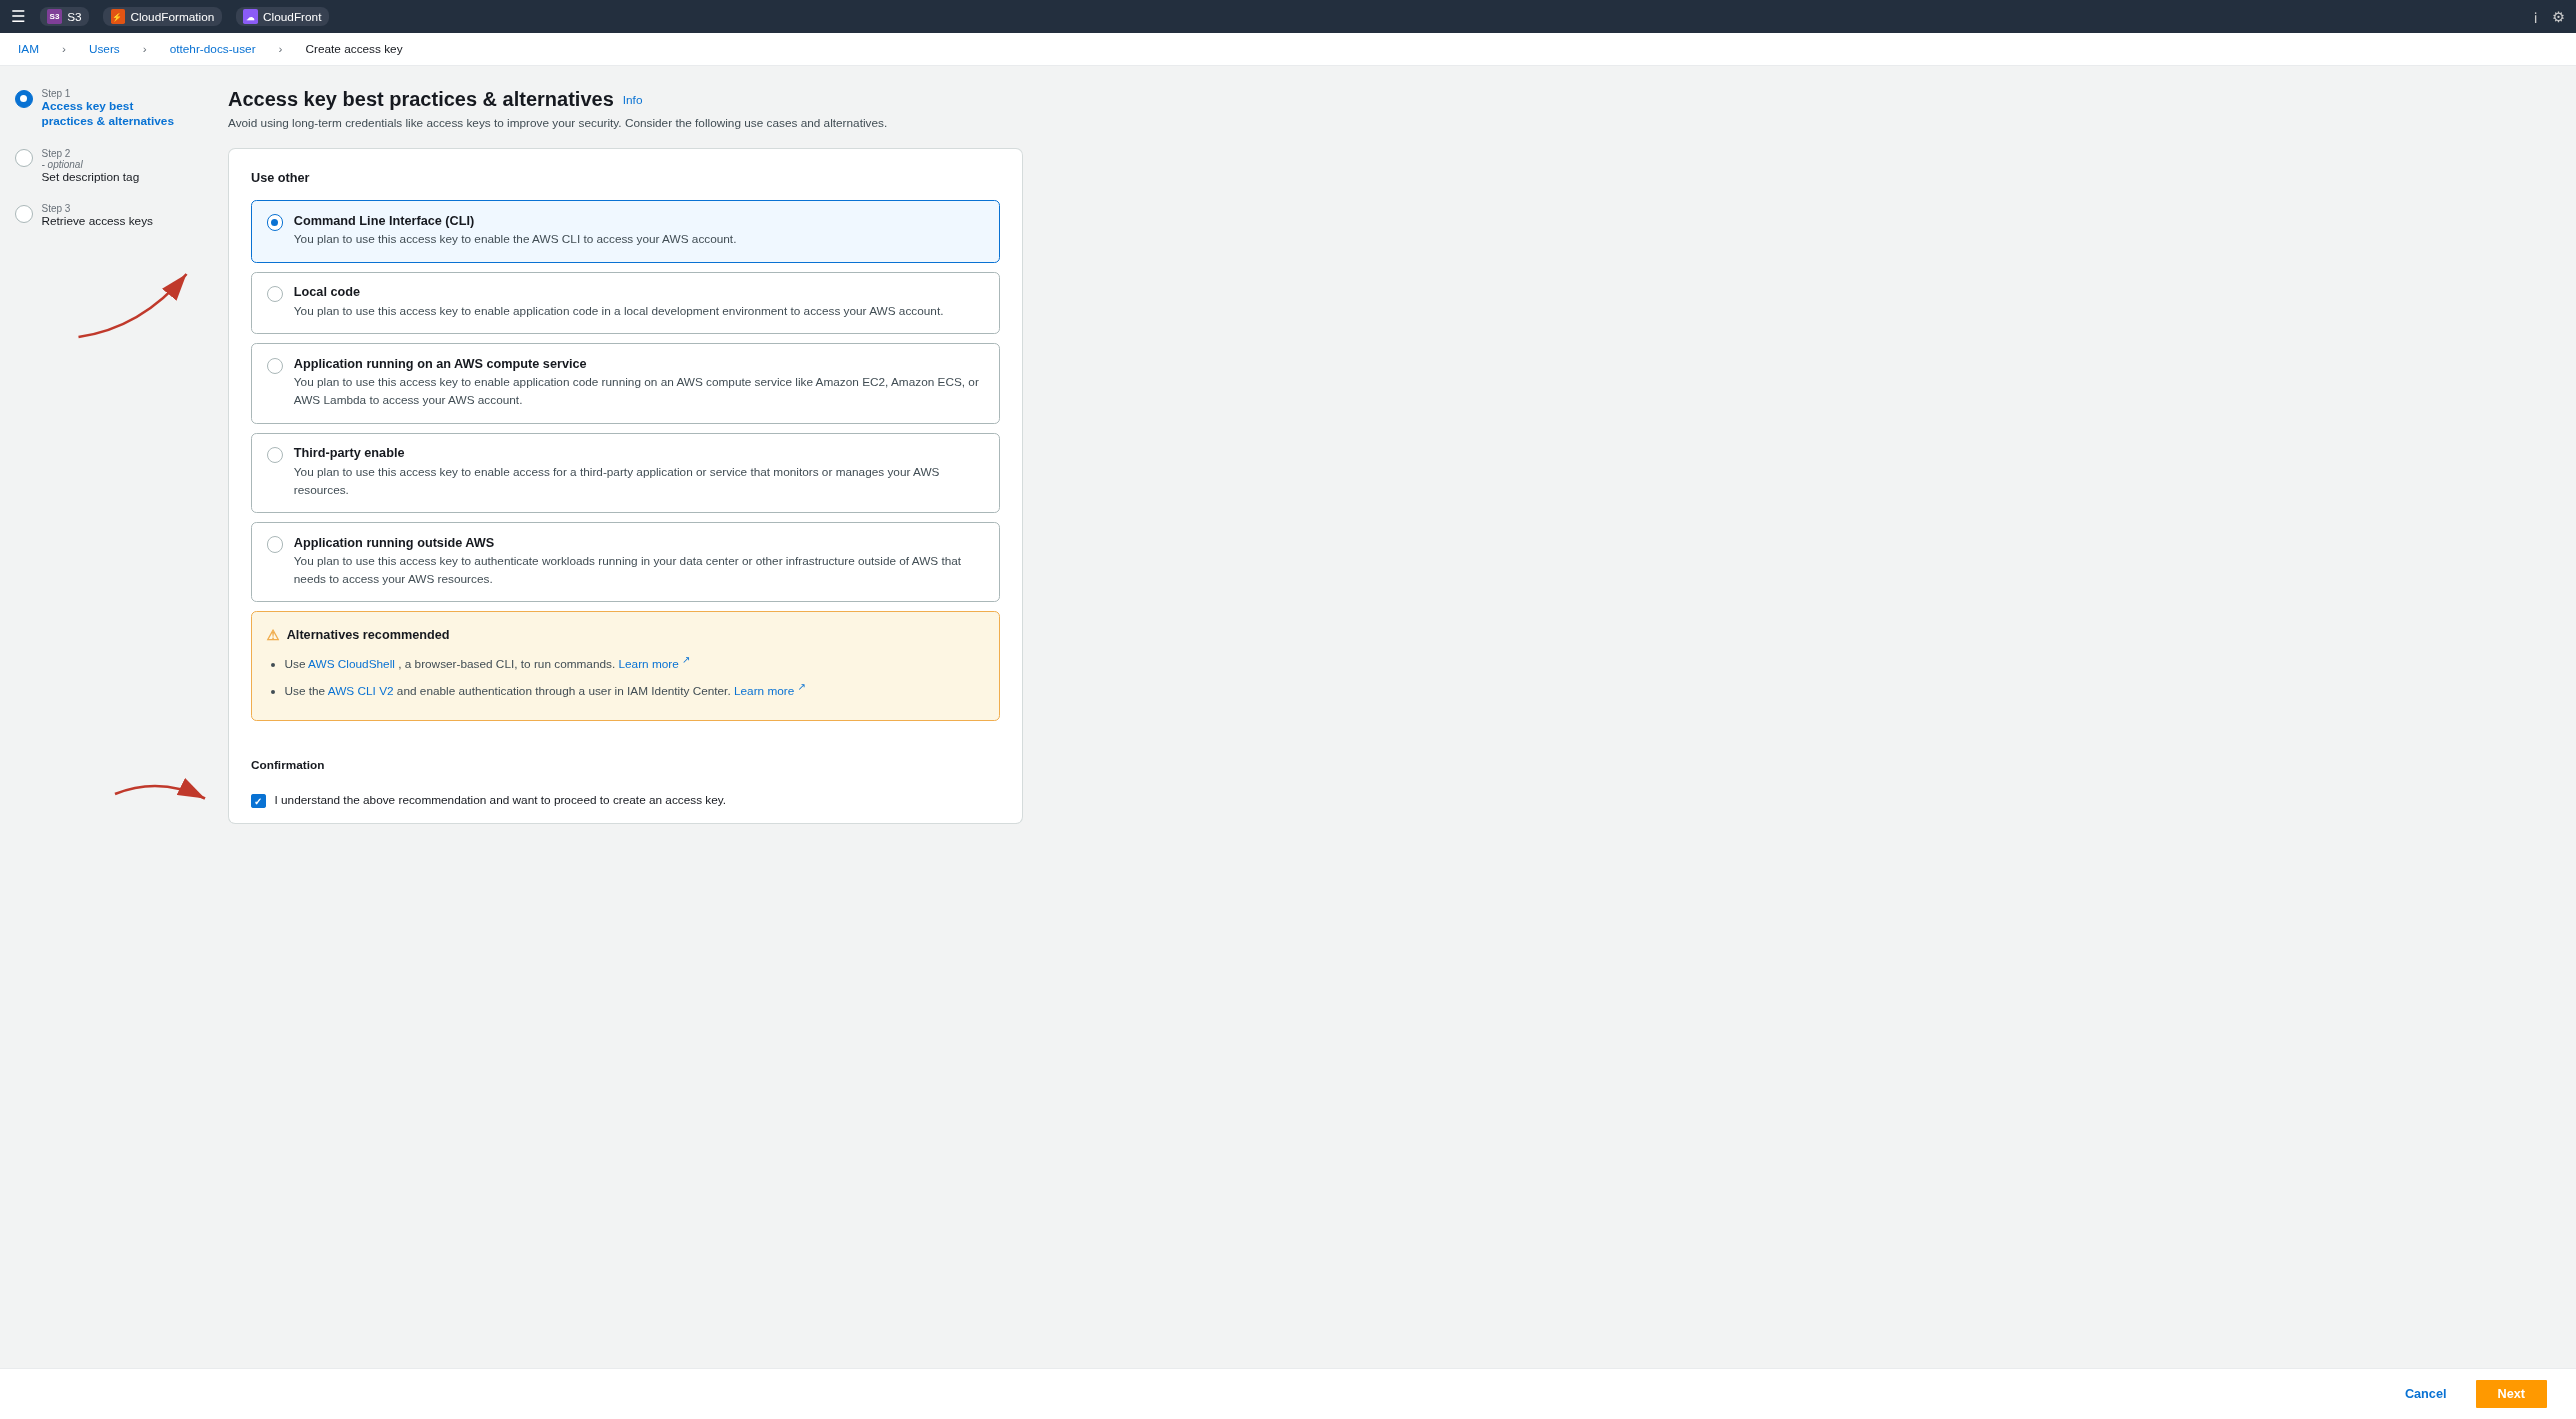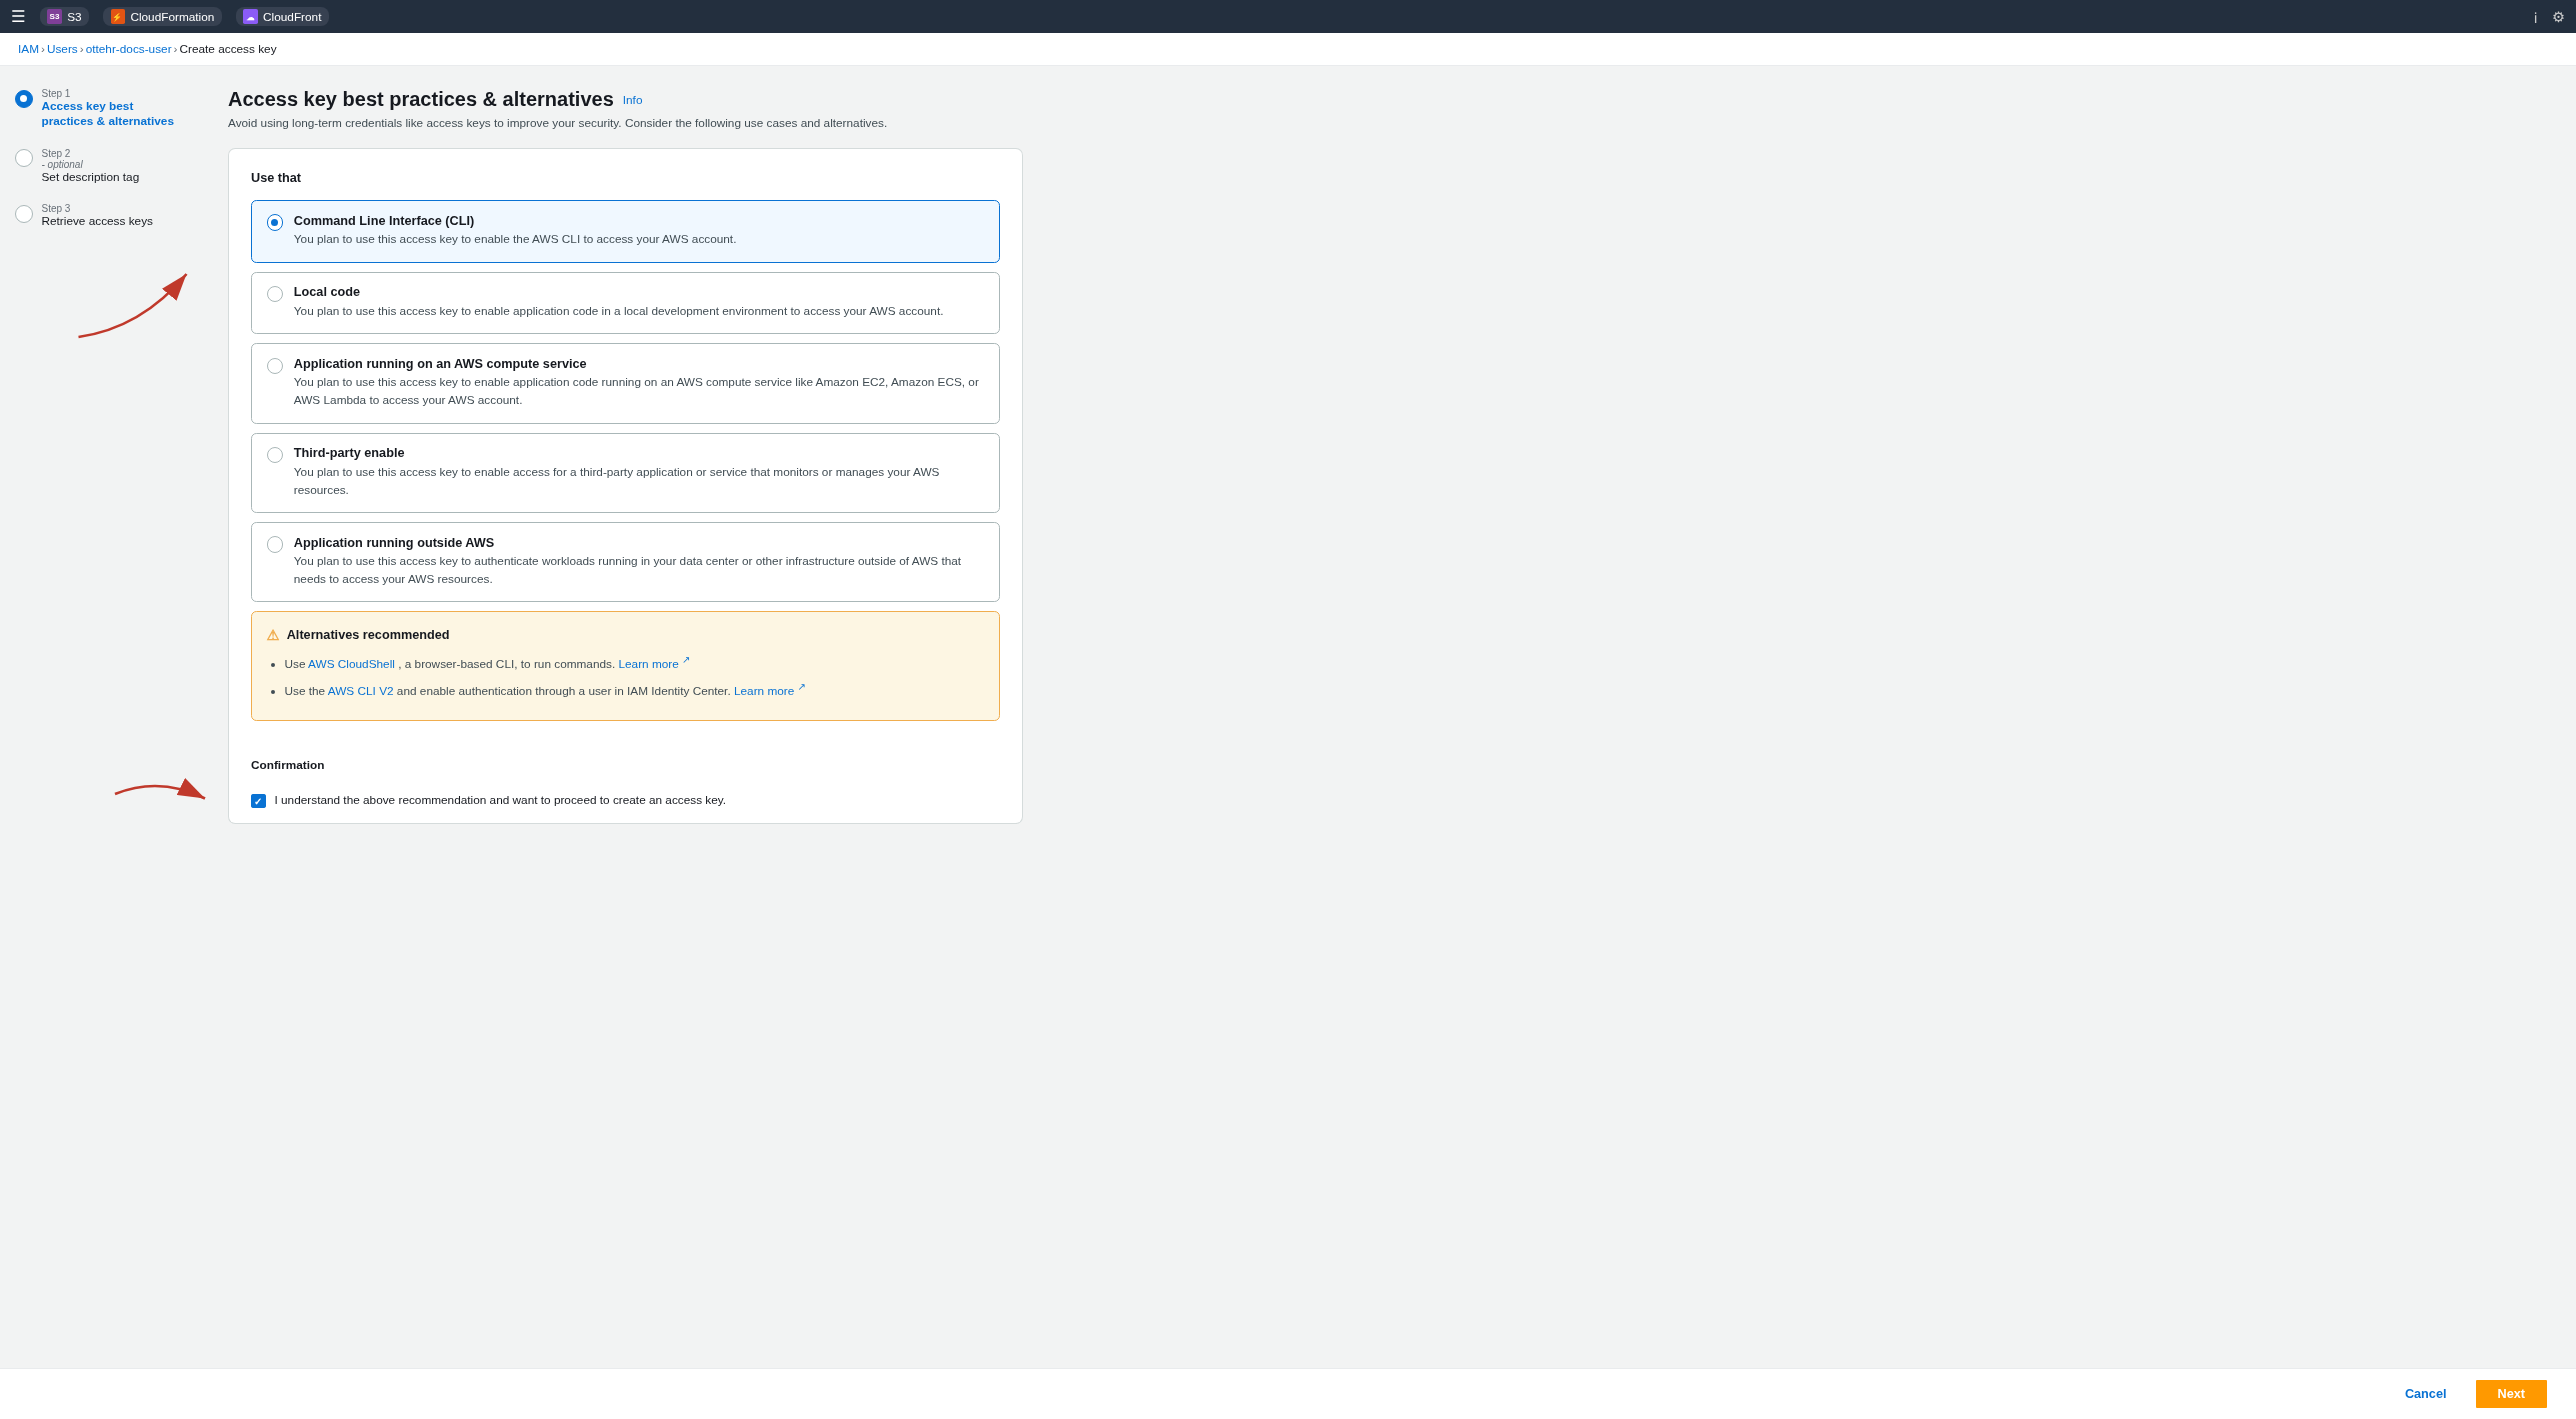--- a/index.html
+++ b/index.html
@@ -41,21 +41,21 @@
     .topbar-right { margin-left: auto; display: flex; gap: 14.5px; align-items: center; }
     .topbar-icon-btn { color: #ccc; font-size: 14.5px; cursor: pointer; }
 
     
     .breadcrumb-bar {
       background: #fff;
       border-bottom: 0.9px solid #e9ebed;
       padding: 9px 18px;
       display: flex;
       align-items: center;
-      gap: 2px;
+      gap: 23px;
       font-size: 11.8px;
     }
     .breadcrumb-link { color: #0972d3; cursor: pointer; text-decoration: none; }
     .breadcrumb-separator { color: #687078; }
     .breadcrumb-current { color: #16191f; }
 
     
     .main-container {
       display: flex;
       min-height: calc(100vh - 33px - 37px);
@@ -358,21 +358,21 @@
   <div class="content-area">
     <div class="page-title-row">
       <h1 class="page-title">Access key best practices &amp; alternatives</h1>
       <a class="info-link">Info</a>
     </div>
     <p class="page-subtitle">Avoid using long-term credentials like access keys to improve your security. Consider the following use cases and alternatives.</p>
 
     <div class="use-case-and-confirm">
 
       <div class="use-case-container use-case-container-no-bottom-radius">
-        <div class="use-case-label">Use that</div>
+        <div class="use-case-label">Use other</div>
 
         <div class="radio-option selected">
           <div class="radio-circle selected"></div>
           <div class="radio-content">
             <div class="radio-title">Command Line Interface (CLI)</div>
             <div class="radio-desc">You plan to use this access key to enable the AWS CLI to access your AWS account.</div>
           </div>
         </div>
 
         <div class="radio-option">

